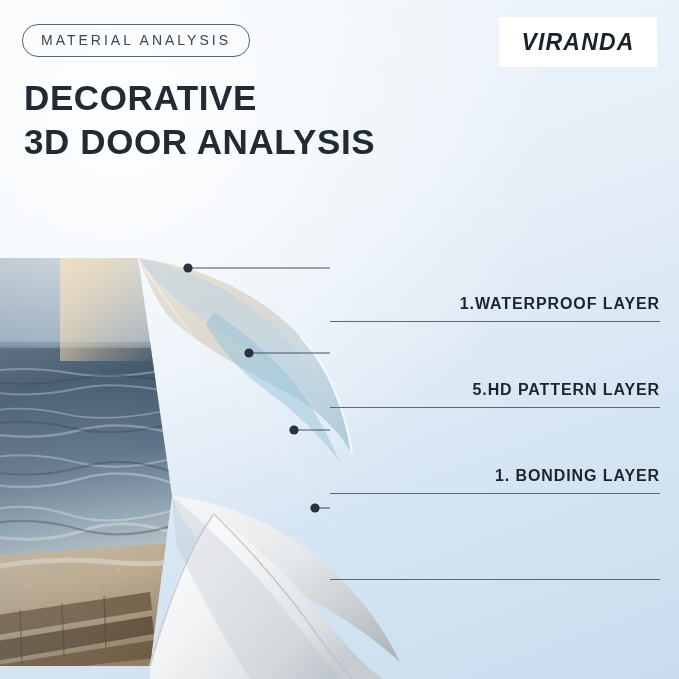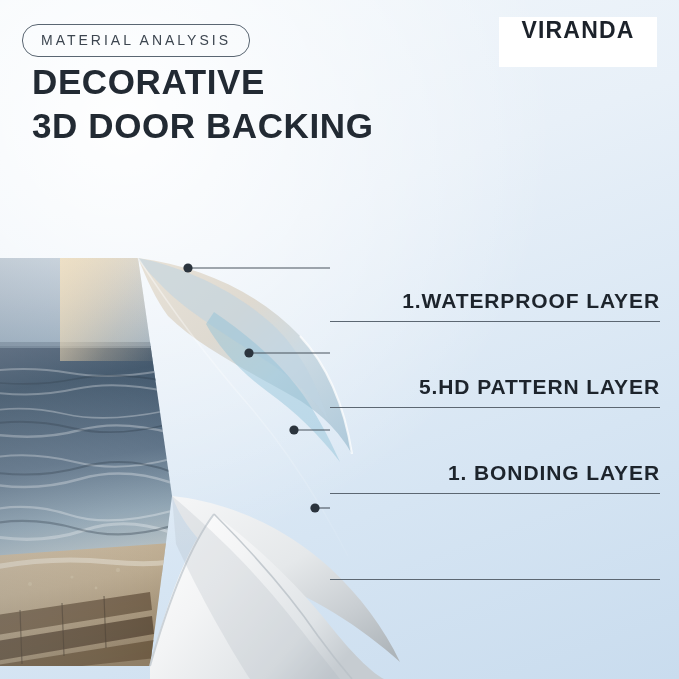--- a/index.html
+++ b/index.html
@@ -36,40 +36,41 @@
     font-size: 14px;
     letter-spacing: 3.0px;
     color: #3d4650;
     font-weight: 400;
     background: transparent;
     white-space: nowrap;
   }
   .title-block {
     position: absolute;
     left: 24px;
-    top: 60px;
+    top: 76px;
     color: #222a33;
-    margin-left: 8px;
   }
   .title-line {
     font-size: 35px;
     font-weight: bold;
     letter-spacing: 0.6px;
     line-height: 44px;
     white-space: nowrap;
   }
   .brand-box {
     position: absolute;
     right: 22px;
     top: 17px;
     background: #ffffff;
     width: 158px;
     height: 50px;
     display: flex;
+    align-items: center;
     justify-content: center;
+    font-style: italic;
   }
   .brand-text {
     font-size: 23px;
     font-weight: bold;
     letter-spacing: 1.2px;
     color: #1c222a;
   }
 
   
   .labels {
@@ -79,21 +80,21 @@
     width: 330px;
   }
   .label-row {
     position: relative;
     height: 86px;
   }
   .label-text {
     position: absolute;
     right: 0;
     bottom: 9px;
-    font-size: 21px;
+    font-size: 16px;
     font-weight: bold;
     letter-spacing: 0.9px;
     color: #1d242c;
     white-space: nowrap;
   }
   .label-rule {
     position: absolute;
     right: 0;
     bottom: 0;
     width: 100%;
@@ -257,21 +258,21 @@
     <path d="M172,300 C208,330 252,372 290,420 C312,448 330,470 340,483
              L250,483 C230,452 200,400 176,348 Z" fill="#aab3ba" opacity="0.22"></path>
 
     <path d="M138,62 C168,108 206,160 246,206 C286,252 320,306 348,360" stroke="url(#edgeHighlight)" stroke-width="1.4" fill="none" opacity="0.5"></path>
   </svg>
 
   <div class="eyebrow">MATERIAL ANALYSIS</div>
 
   <div class="title-block">
     <div class="title-line">DECORATIVE</div>
-    <div class="title-line">3D DOOR BACKING</div>
+    <div class="title-line">3D DOOR ANALYSIS</div>
   </div>
 
   <div class="brand-box">
     <span class="brand-text">VIRANDA</span>
   </div>
 
   <svg id="leaders" viewBox="0 0 679 679">
     <g stroke="#49535d" stroke-width="1.1" fill="none">
       <path d="M188,268 L330,268"></path>
       <path d="M249,353 L330,353"></path>

